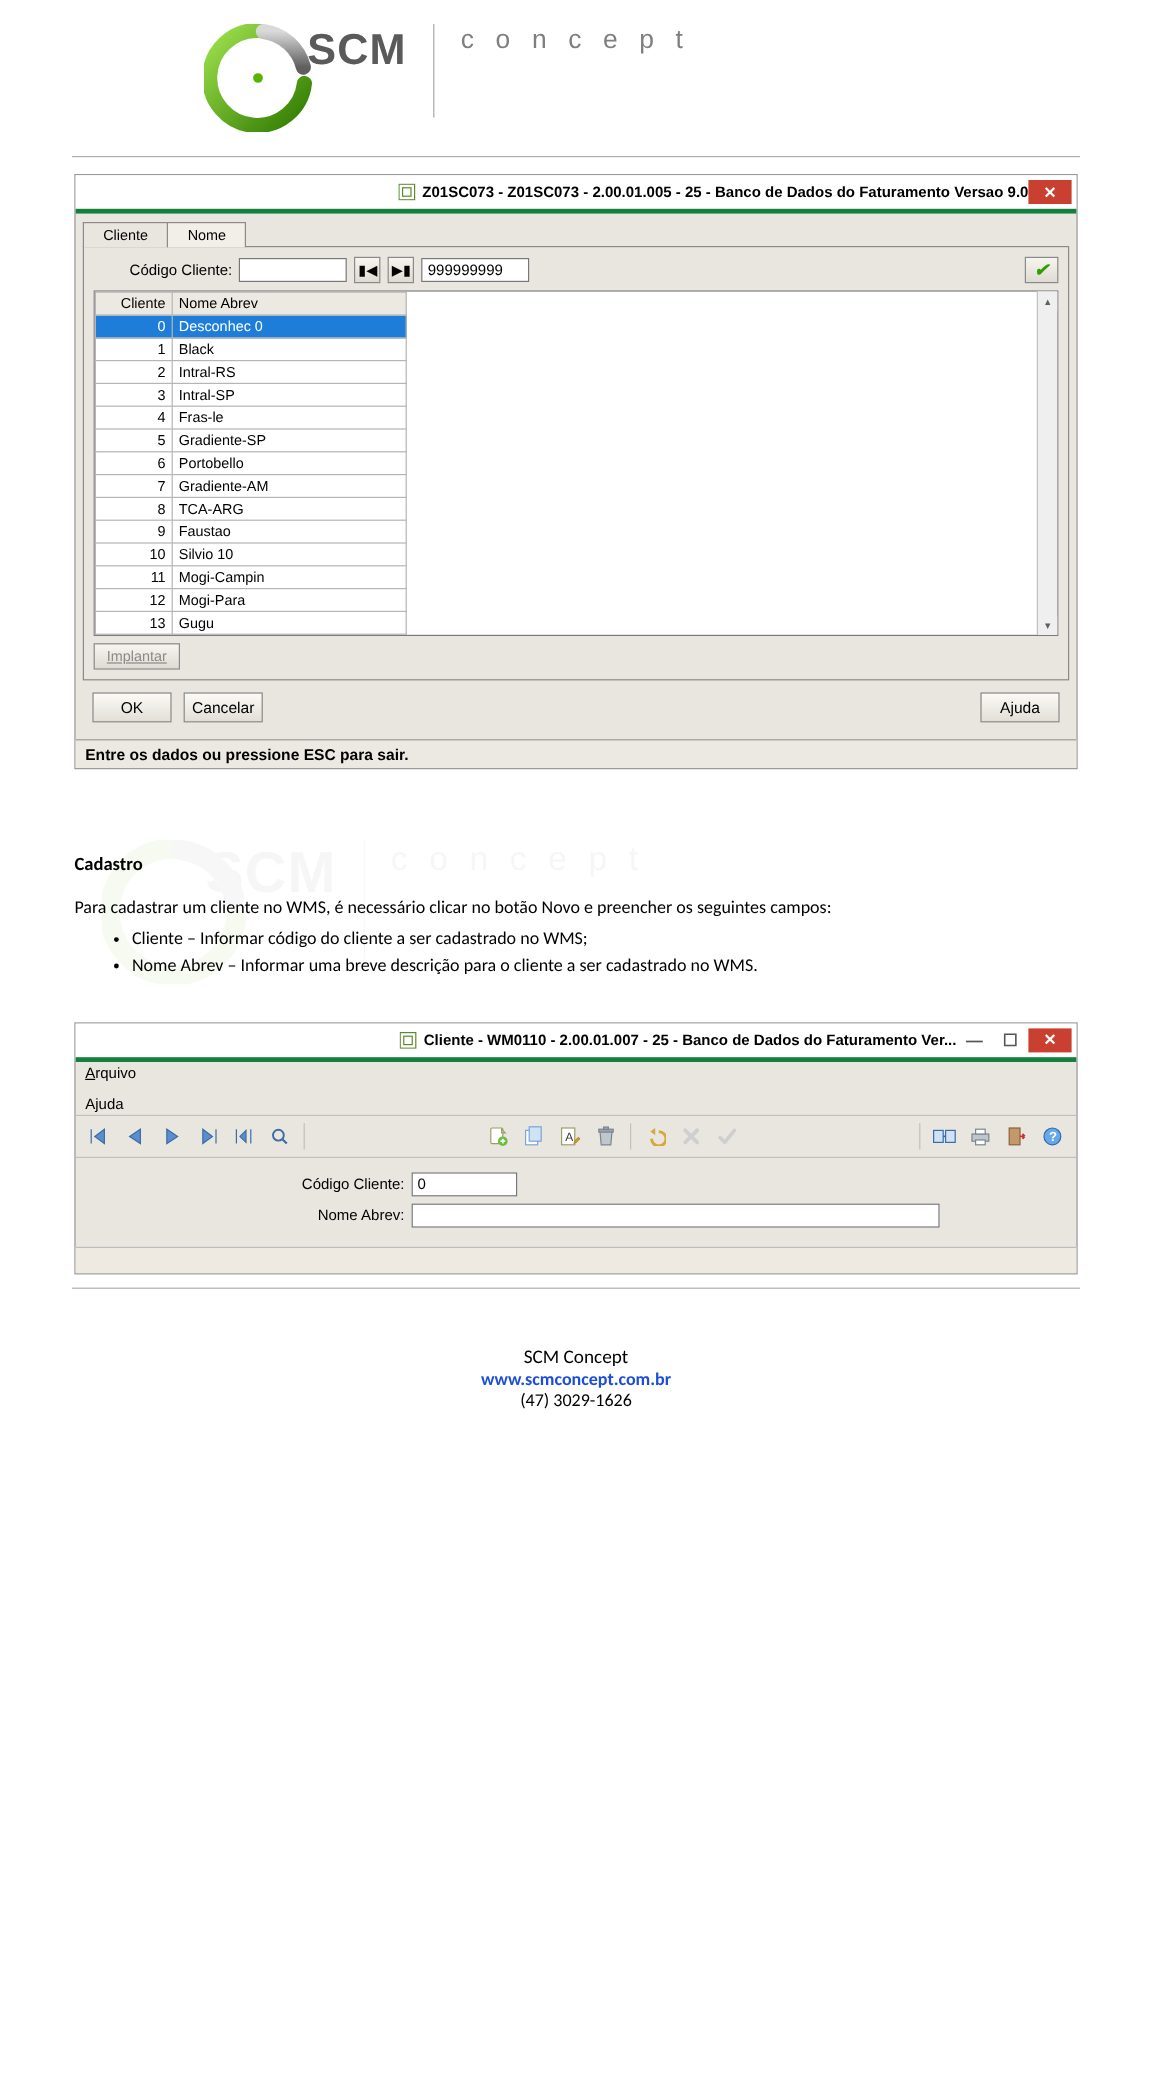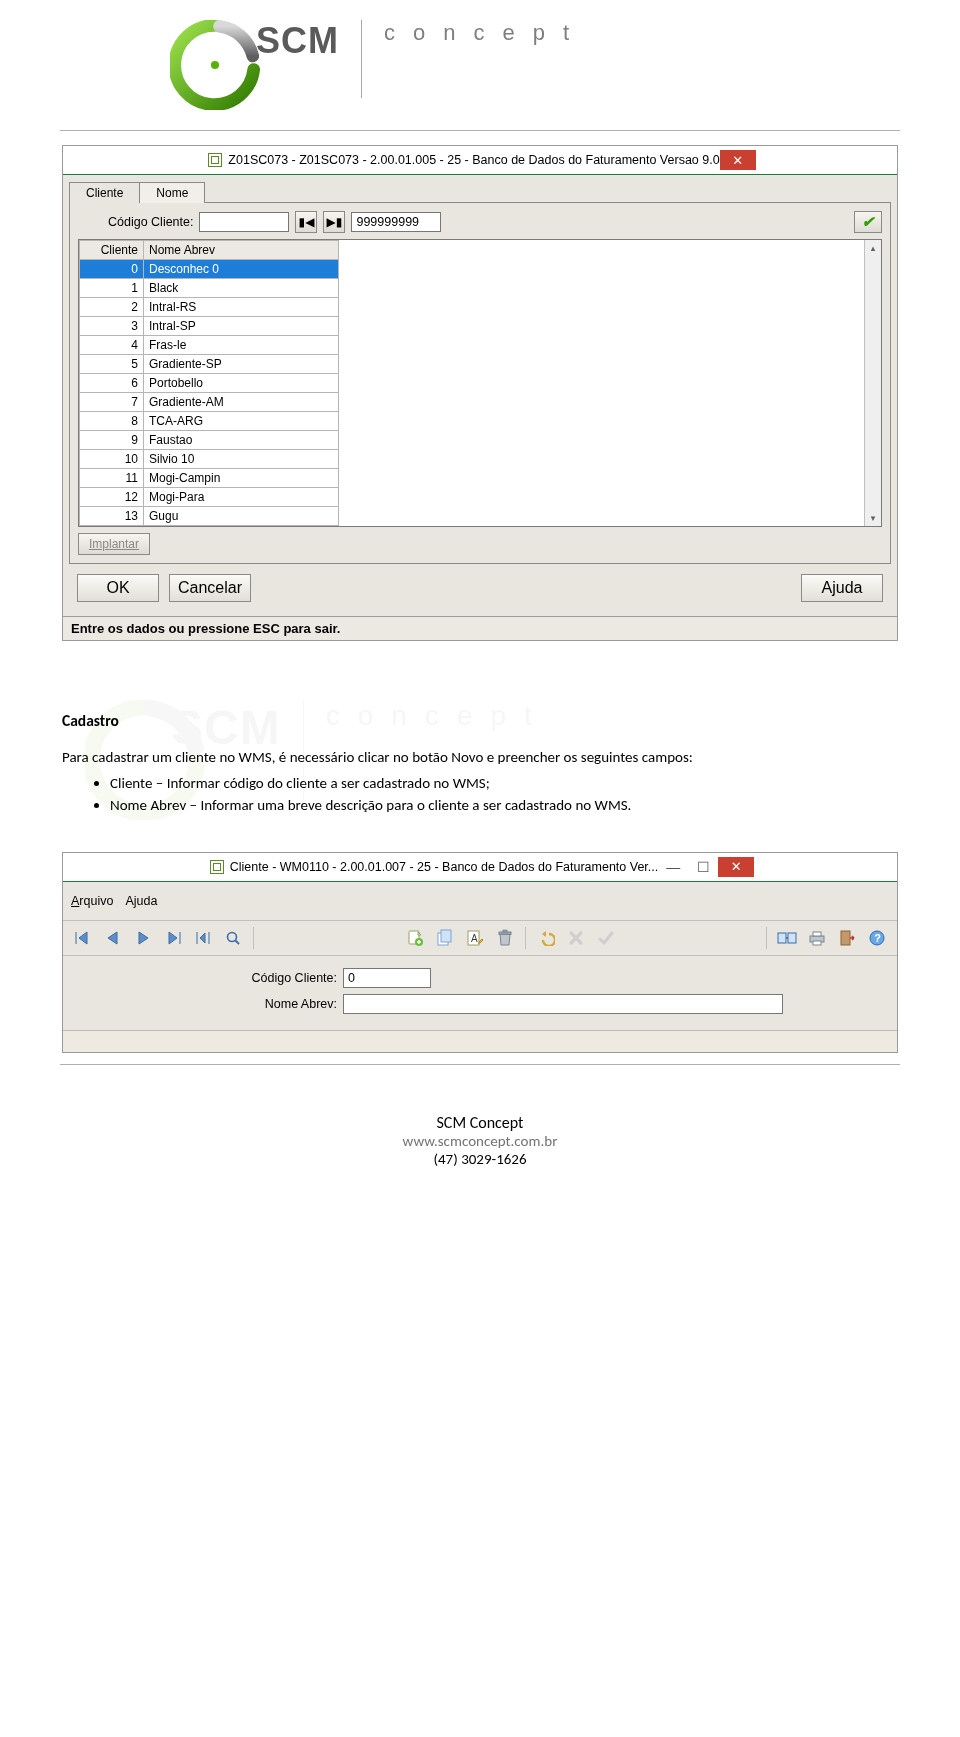--- a/index.html
+++ b/index.html
@@ -62,24 +62,25 @@
   
   .win {
     border: 1px solid #9a9a9a;
     background: #e9e6e0;
     font-family: Tahoma, Arial, sans-serif;
     font-size: 12.5px;
     color: #000;
     margin-bottom: 10px;
   }
   .titlebar {
-    display: flex; align-items: center; justify-content: center;
+    display: flex; align-items: center; justify-content: flex-end;
     padding: 4px 4px 4px 8px;
     background: #fff;
-    border-bottom: 1px solid #15803d;
+    border-bottom: 4px solid #15803d;
+    font-weight: bold;
   }
   .titlebar-left { display: flex; align-items: center; gap: 6px; overflow: hidden; white-space: nowrap; }
   .title-icon {
     width: 14px; height: 14px;
     border: 1px solid #5c8a2a;
     position: relative;
     flex: none;
   }
   .title-icon::before {
     content: ""; position: absolute; inset: 2px; border: 1px solid #5c8a2a;
@@ -192,22 +193,22 @@
     text-decoration: underline;
   }
 
   .bottom-buttons {
     display: flex; gap: 10px; padding: 10px 8px 6px 8px;
   }
   .std-btn {
     border: 1px solid #8a8a8a;
     background: linear-gradient(#fbfaf6,#e2dfd7);
     padding: 4px 0;
-    width: 82px;
-    font-size: 16px;
+    width: 66px;
+    font-size: 13px;
     text-align: center;
     cursor: pointer;
   }
   .status-line {
     border-top: 1px solid #9c9c9c;
     padding: 4px 8px 4px 8px;
     font-weight: 700;
     font-size: 13px;
     background: #ece9e2;
     font-family: Tahoma, Arial, sans-serif;
@@ -223,24 +224,24 @@
   
   .win2 { margin-top: 36px; }
   .win2 .titlebar { background: #fff; }
   .minmax {
     width: 30px; height: 20px;
     color: #555; font-size: 14px;
     display: inline-flex; align-items: center; justify-content: center;
     cursor: pointer;
   }
   .menubar {
-    padding: 12px 8px;
+    padding: 2px 8px;
     font-size: 12.5px;
     border-bottom: 1px solid #c0c0c0;
-    display: flex; gap: 12px;
+    display: flex; gap: 12px; flex-direction: column;
   }
   .menubar span { cursor: pointer; }
   .menubar .ul { text-decoration: underline; }
 
   .toolbar2 {
     padding: 4px 6px;
     display: flex; align-items: center; gap: 2px;
     border-bottom: 1px solid #c0c0c0;
   }
   .tbtn {
@@ -266,21 +267,21 @@
   }
 
   
   .footer {
     text-align: center;
     margin-top: 48px;
     padding-bottom: 30px;
     font-size: 15px;
   }
   .footer .line1 { font-size: 16px; }
-  .footer a { color: #737373; text-decoration: none; }
+  .footer a { color: #1d4ed8; text-decoration: none; font-weight: bold; }
   .footer-hr { border: none; border-top: 1px solid #b0b0b0; margin: 0 60px 8px 60px; }
 </style>
 </head>
 <body>
 
 <div class="header-area">
   <div class="logo-row">
     <div class="logo-circle">
       <svg viewBox="0 0 100 100" width="90" height="90">
         <defs>

